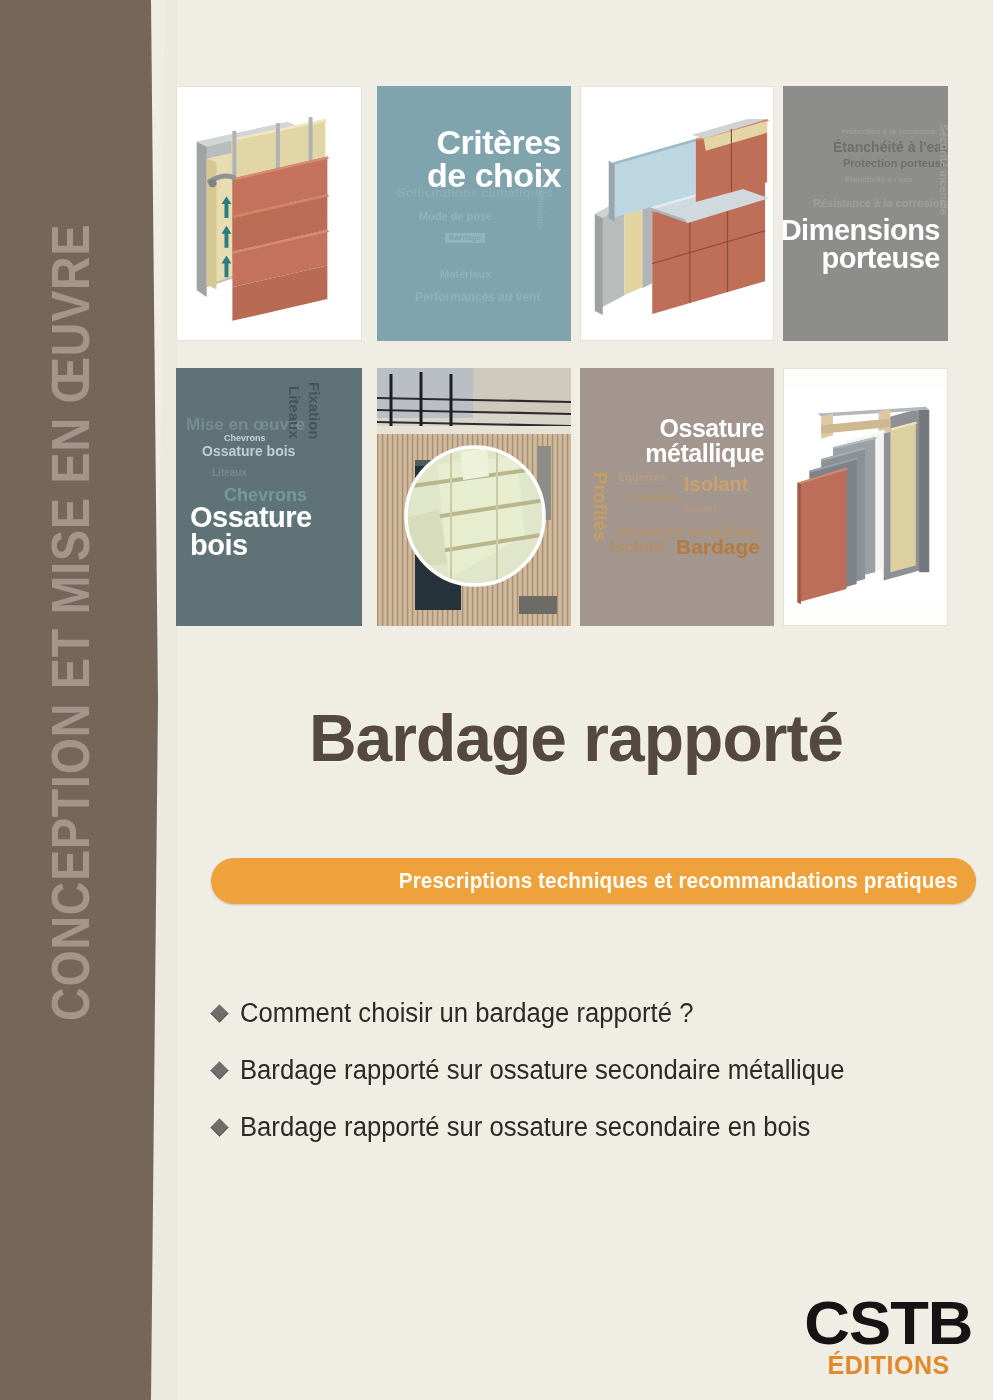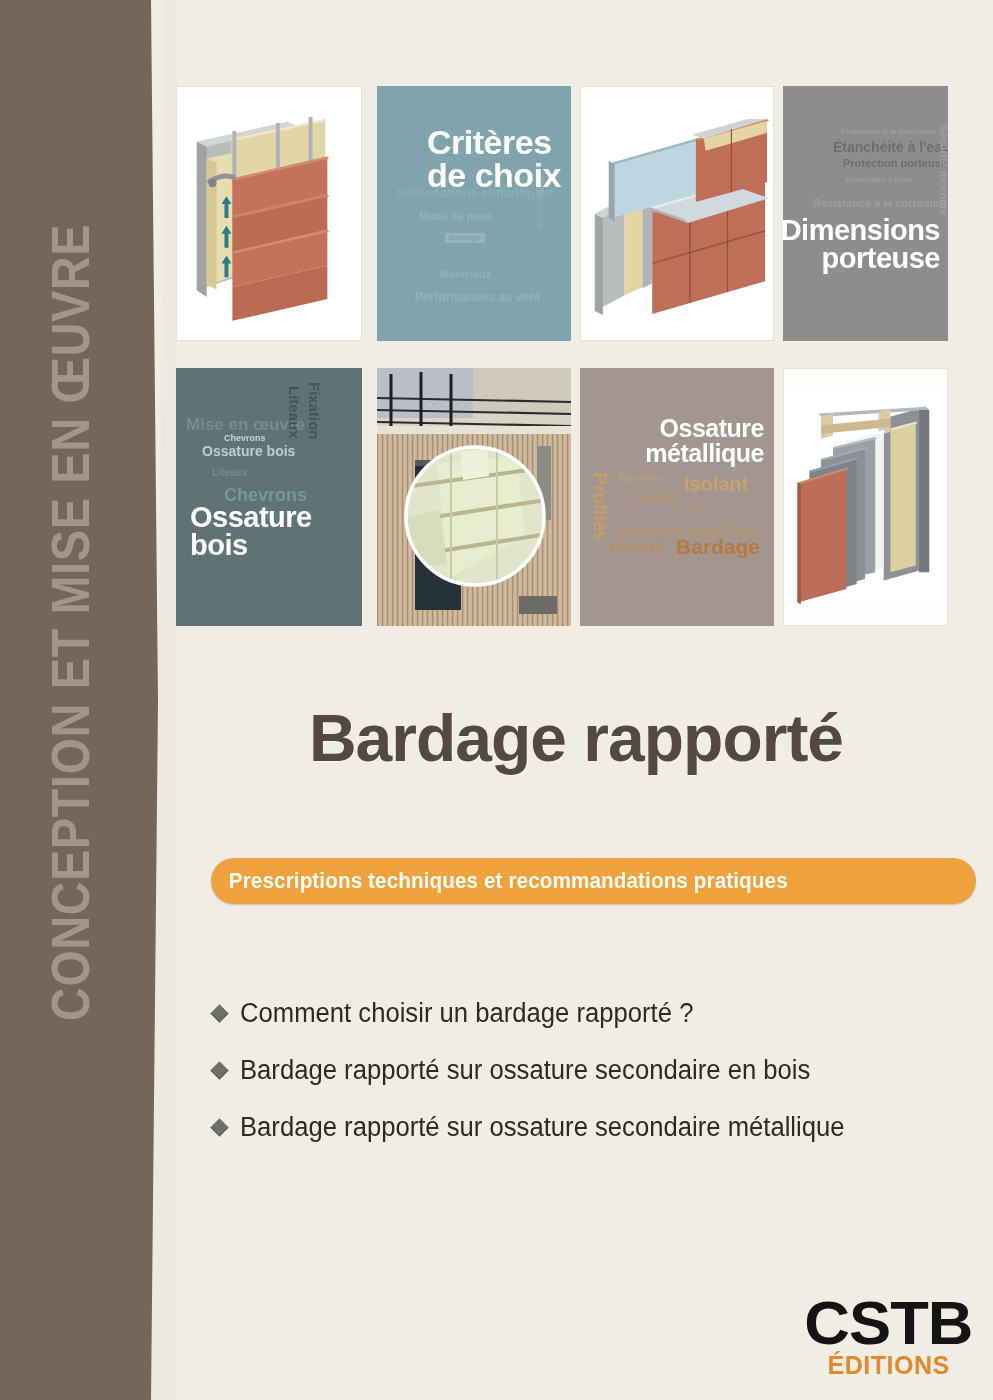--- a/index.html
+++ b/index.html
@@ -96,21 +96,21 @@
     line-height: 1;
     filter: blur(0.4px);
   }
   .wc-v { transform-origin: left top; }
 
   
   #tile-criteres { background: #7fa4ae; }
   #tile-criteres .tile-label {
     right: 10px; top: 40px;
     font-size: 34px;
-    text-align: left;
+    text-align: right;
   }
   #tile-criteres .wc { color: #96b4bc; }
 
   
   #tile-structure { background: #8d8d8b; }
   #tile-structure .tile-label {
     right: 8px; top: 130px;
     font-size: 29px;
     text-align: right;
   }
@@ -155,21 +155,21 @@
   #banner {
     position: absolute;
     left: 211px;
     top: 858px;
     width: 765px;
     height: 46px;
     background: #efa13b;
     border-radius: 23px;
     display: flex;
     align-items: center;
-    justify-content: flex-start;
+    justify-content: flex-end;
     box-shadow: 0 1px 2px rgba(0,0,0,0.18);
   }
   #banner-text {
     color: #fffdf7;
     font-family: "Liberation Sans Narrow", "Liberation Sans", sans-serif;
     font-weight: bold;
     font-size: 22px;
     letter-spacing: 0.1px;
     transform: scaleX(0.94);
   }
@@ -464,25 +464,25 @@
     <span id="banner-text">Prescriptions techniques et recommandations pratiques</span>
   </div>
 
   <div id="bullets">
     <div class="bullet-row">
       <span class="diamond"></span>
       <span class="bullet-text">Comment choisir un bardage rapporté ?</span>
     </div>
     <div class="bullet-row">
       <span class="diamond"></span>
-      <span class="bullet-text">Bardage rapporté sur ossature secondaire en bois</span>
+      <span class="bullet-text">Bardage rapporté sur ossature secondaire métallique</span>
     </div>
     <div class="bullet-row">
       <span class="diamond"></span>
-      <span class="bullet-text">Bardage rapporté sur ossature secondaire métallique</span>
+      <span class="bullet-text">Bardage rapporté sur ossature secondaire en bois</span>
     </div>
   </div>
 
   <div id="logo">
     <div id="logo-main">CSTB</div>
     <div id="logo-sub">ÉDITIONS</div>
   </div>
 
 </div>
 

